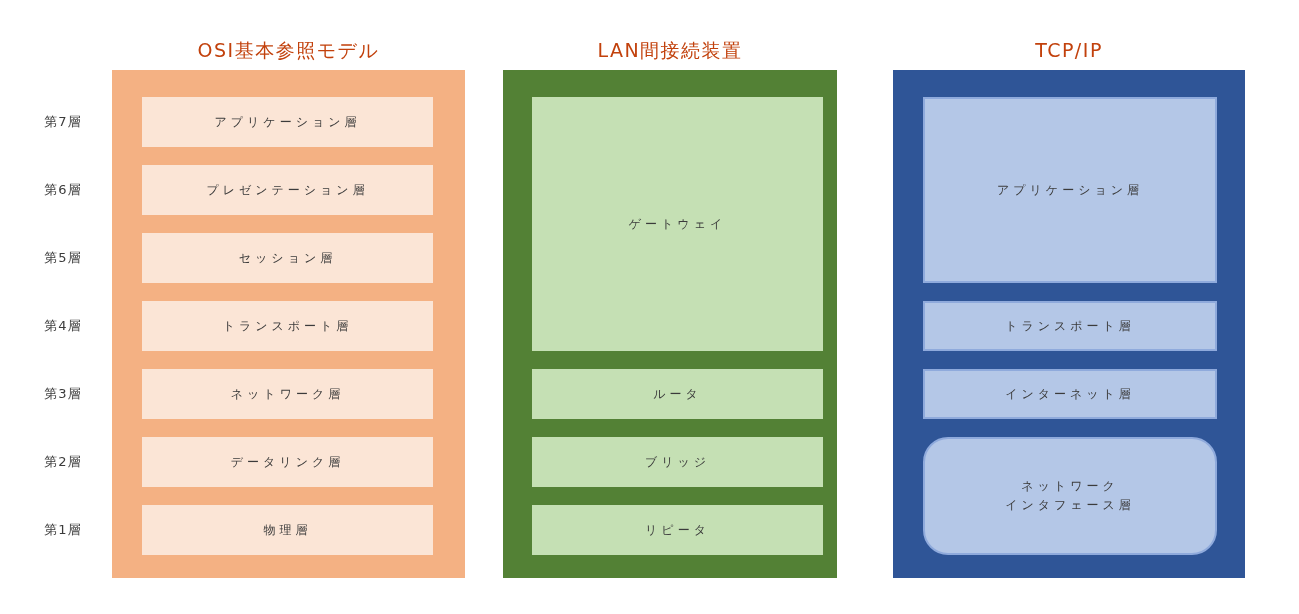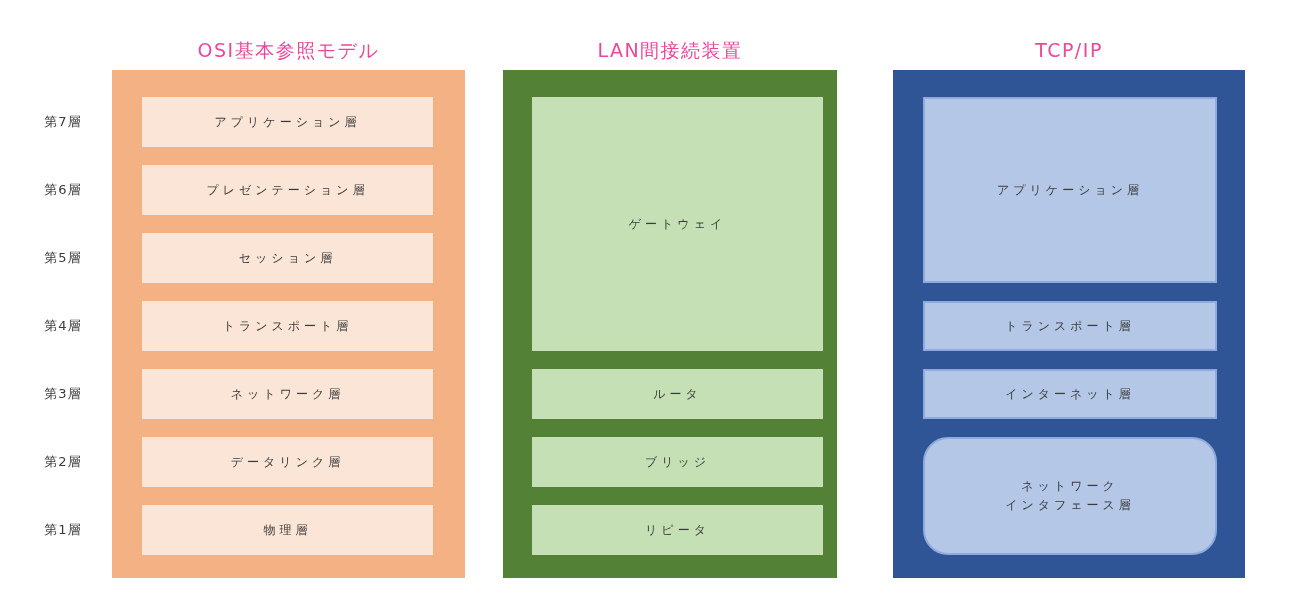--- a/index.html
+++ b/index.html
@@ -15,21 +15,21 @@
 
   
   .col-title {
     position: absolute;
     top: 36px;
     height: 28px;
     line-height: 28px;
     text-align: center;
     font-size: 19px;
     letter-spacing: 1.5px;
-    color: #ec4899;
+    color: #c2410c;
   }
   .t-osi { left: 112px; width: 353px; }
   .t-lan { left: 503px; width: 334px; }
   .t-tcp { left: 893px; width: 352px; }
 
   
   .row-label {
     position: absolute;
     left: 24px;
     width: 78px;

